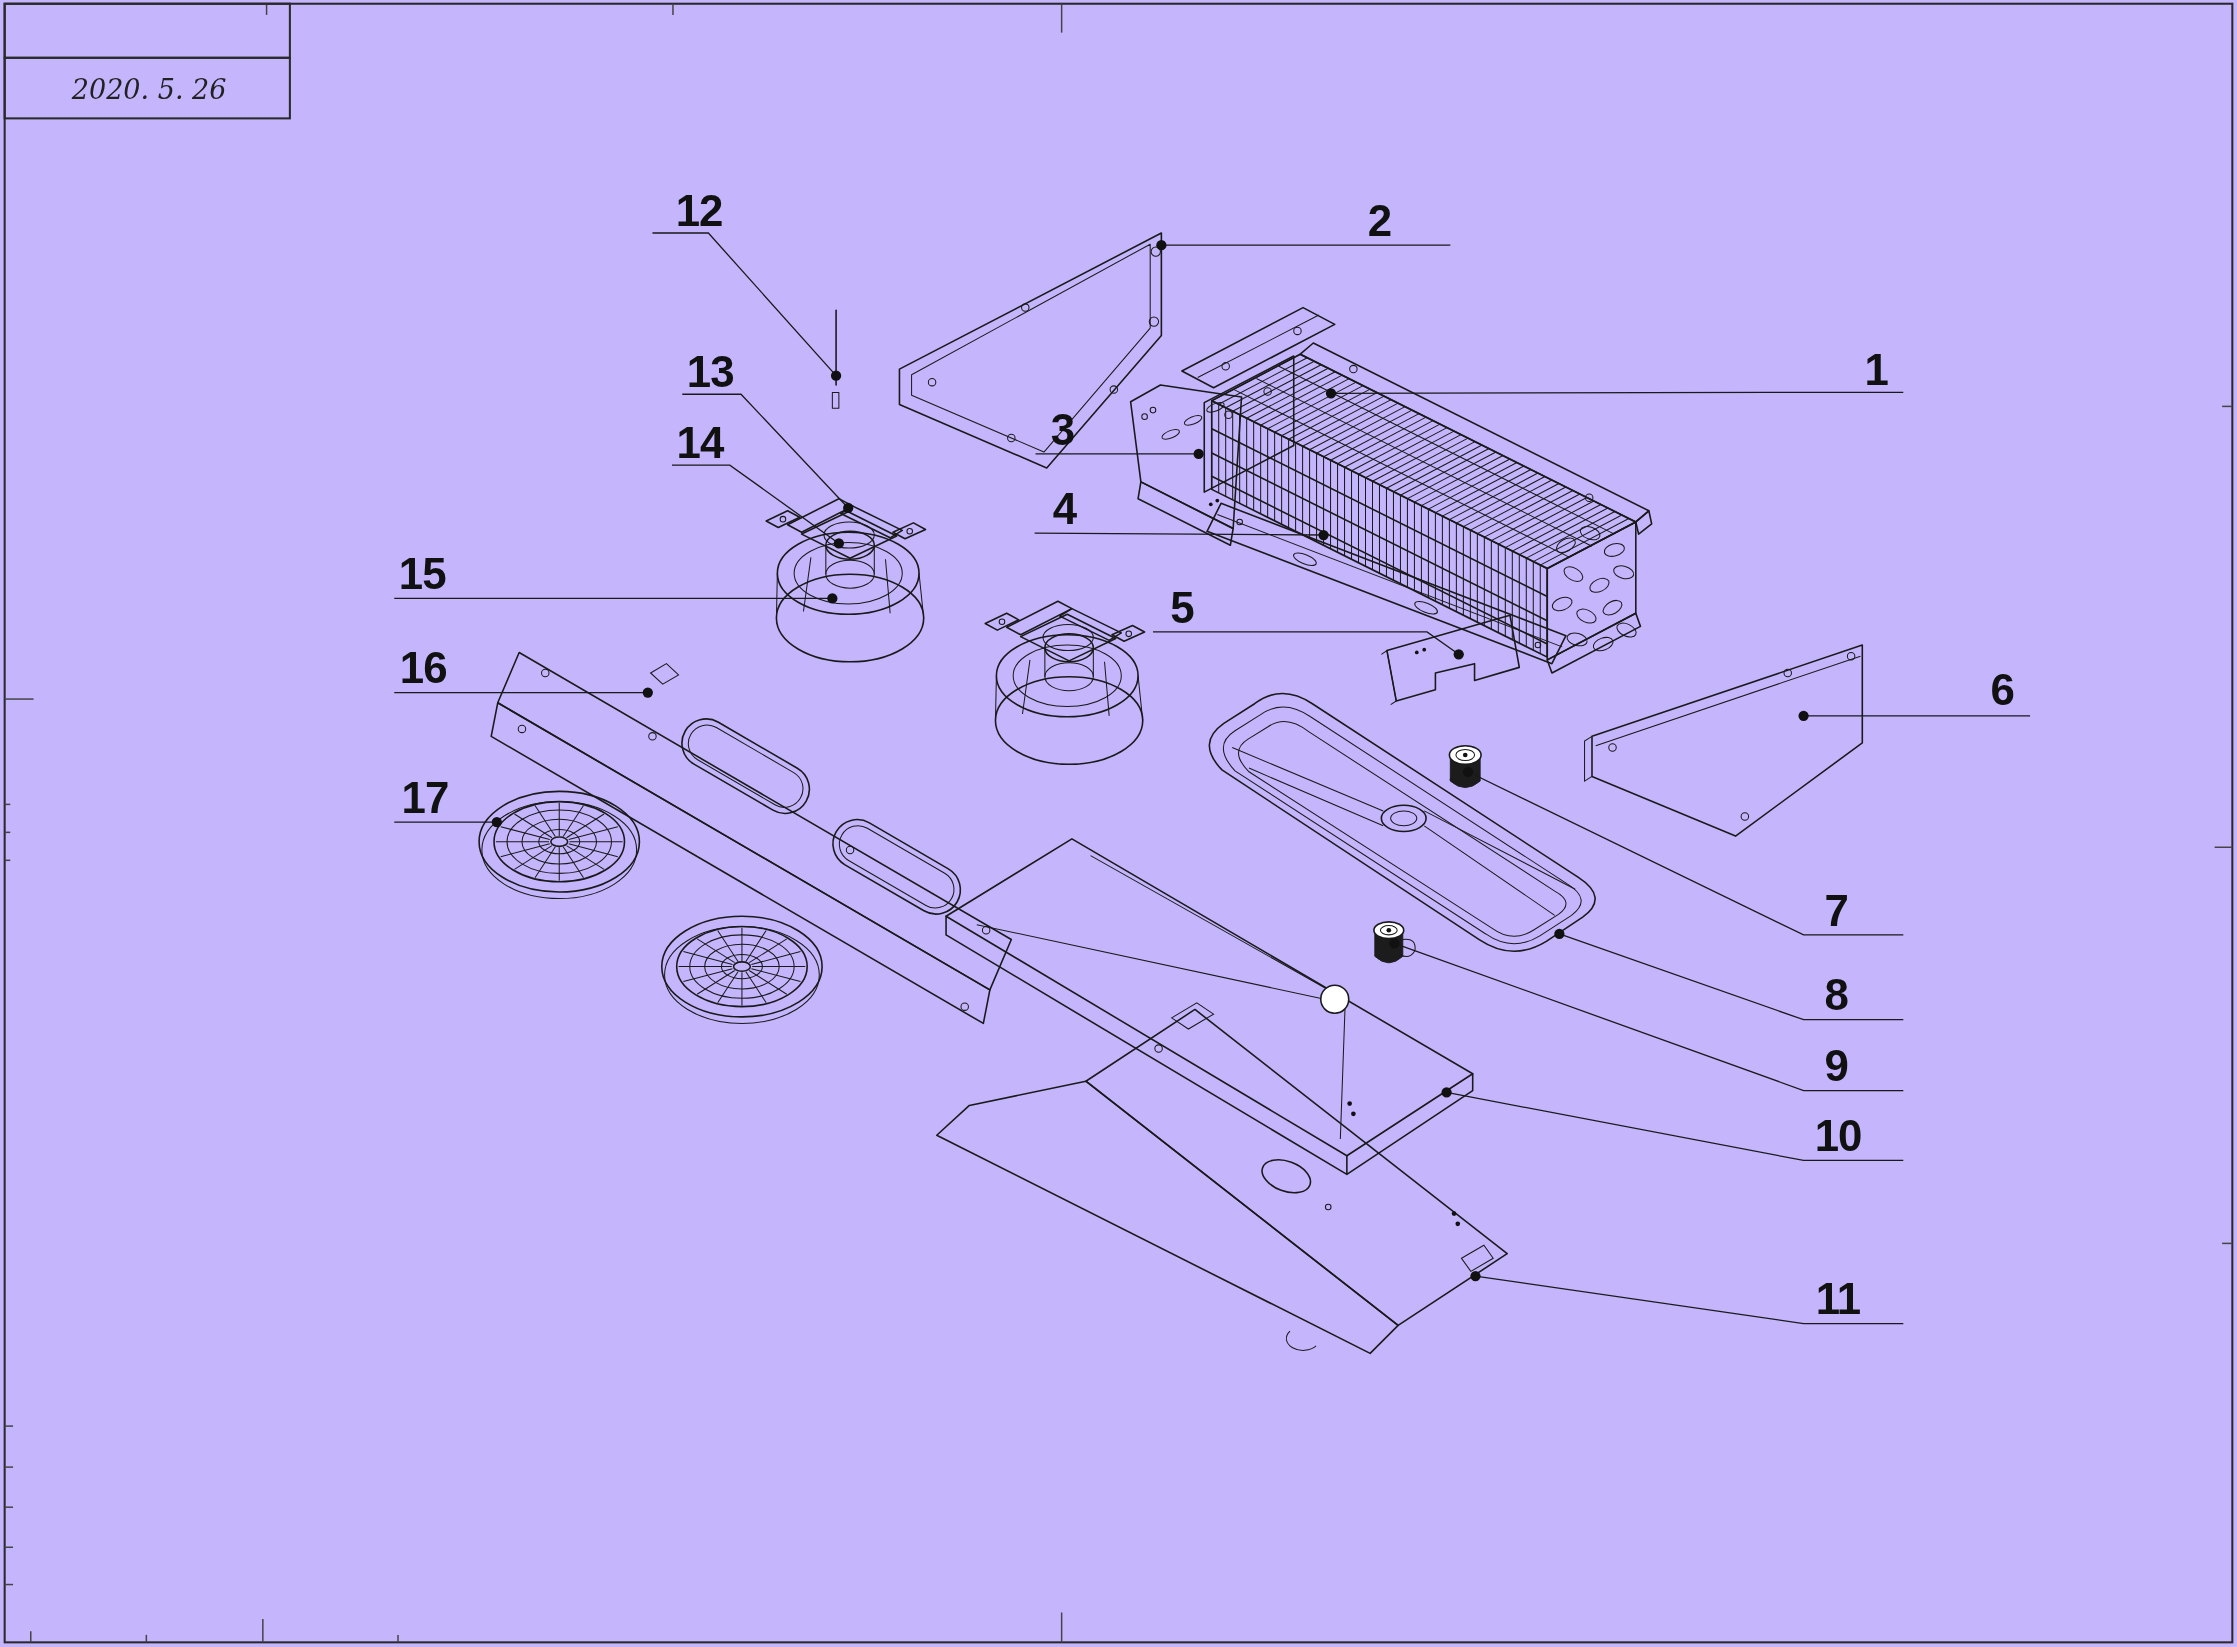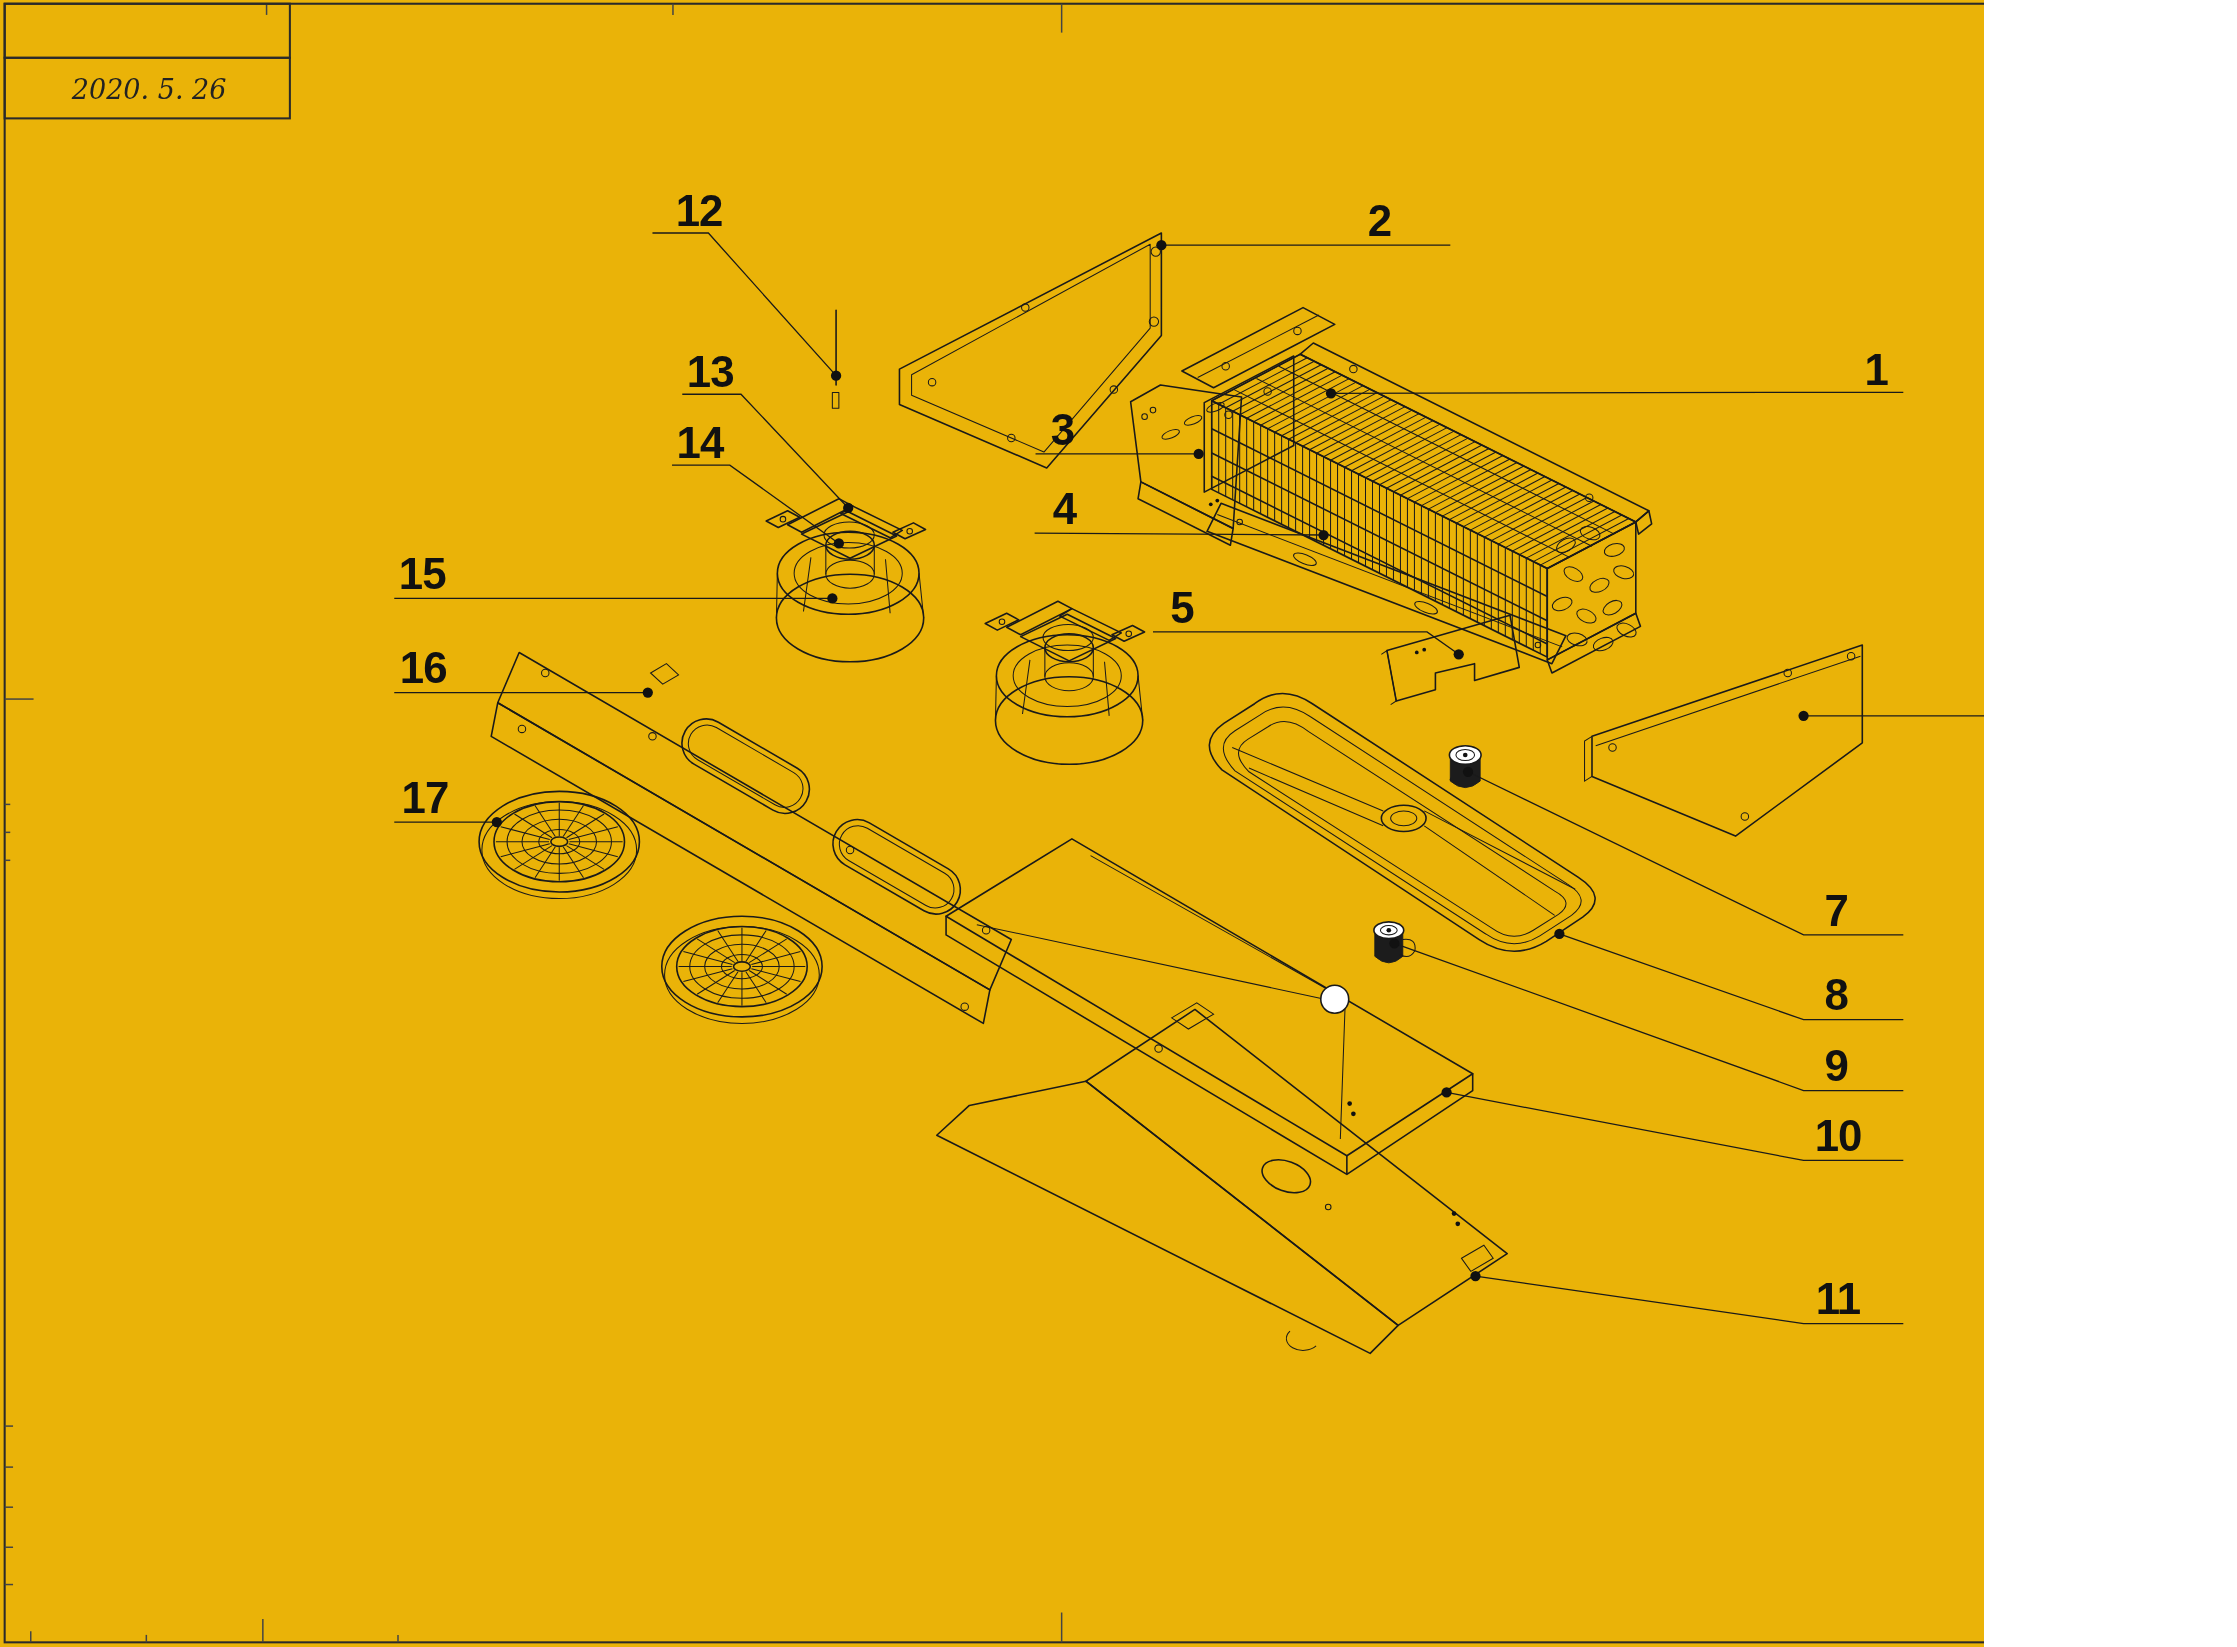--- a/index.html
+++ b/index.html
@@ -1,16 +1,16 @@
 <!DOCTYPE html>
 <html style="font-size:15px"><head>
 <meta charset="utf-8">
 <style>
   html,body{margin:0;padding:0;background:#ffffff;}
-  .sheet{position:relative;width:1984px;height:1647px;background:#eab308;overflow:hidden;
+  .sheet{position:relative;width:2237px;height:1647px;background:#c4b5fd;overflow:hidden;
          font-family:"Liberation Sans",sans-serif;}
   svg{position:absolute;left:0;top:0;}
   .ln{stroke:#1a1a1a;stroke-width:1.7;fill:none;stroke-linejoin:round;stroke-linecap:round;}
   .thin{stroke:#1a1a1a;stroke-width:1.1;fill:none;}
   .frame{stroke:#2a2a2a;stroke-width:2.2;fill:none;}
   .tick{stroke:#444;stroke-width:1.6;fill:none;}
   .leader{stroke:#1a1a1a;stroke-width:1.4;fill:none;}
   .dot{fill:#111;}
   .partnum{font-family:"Liberation Sans",sans-serif;font-weight:bold;font-size:47px;fill:#111;
            text-anchor:middle;letter-spacing:-1px;}

